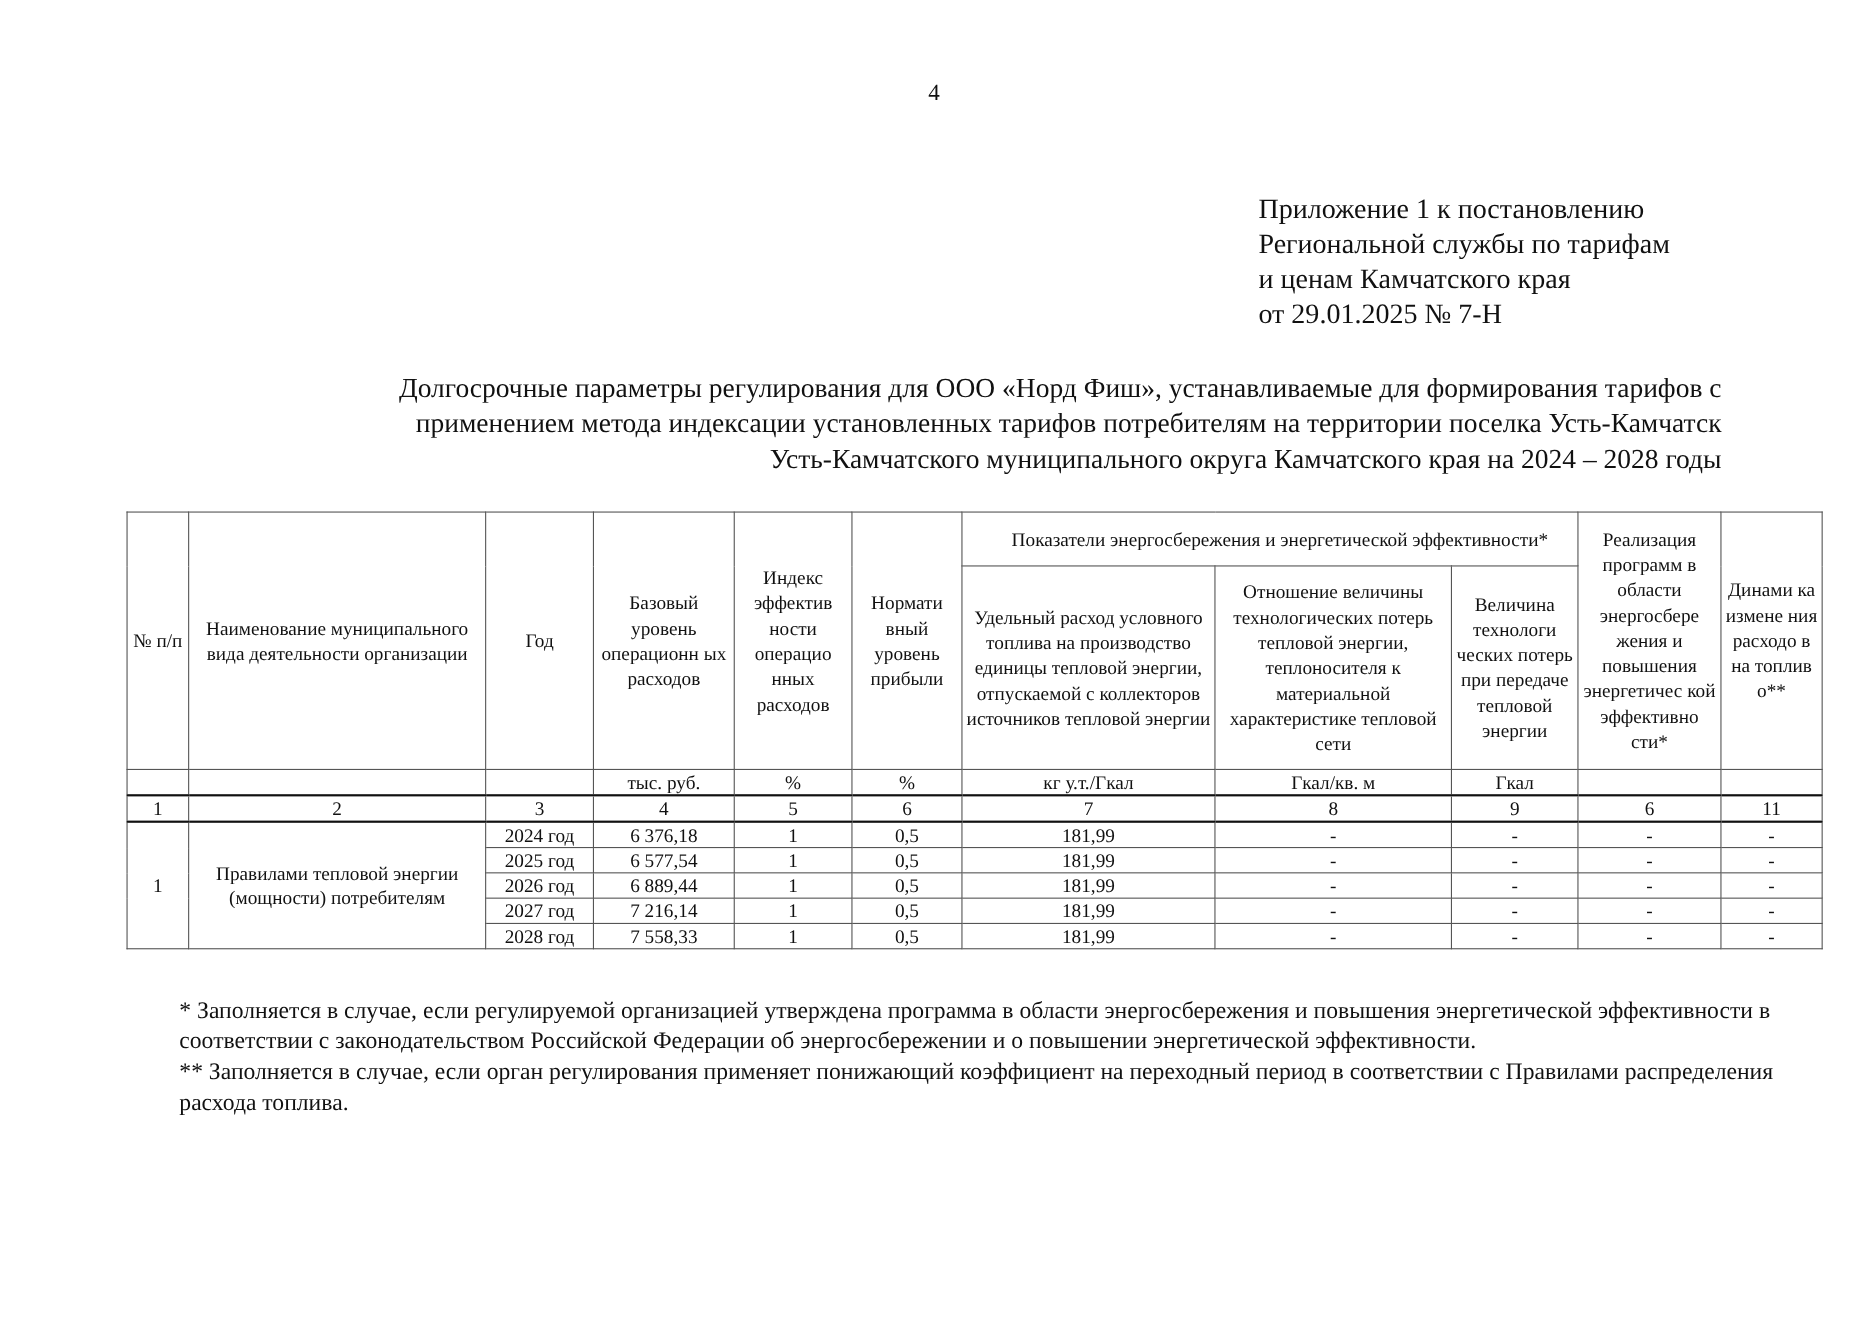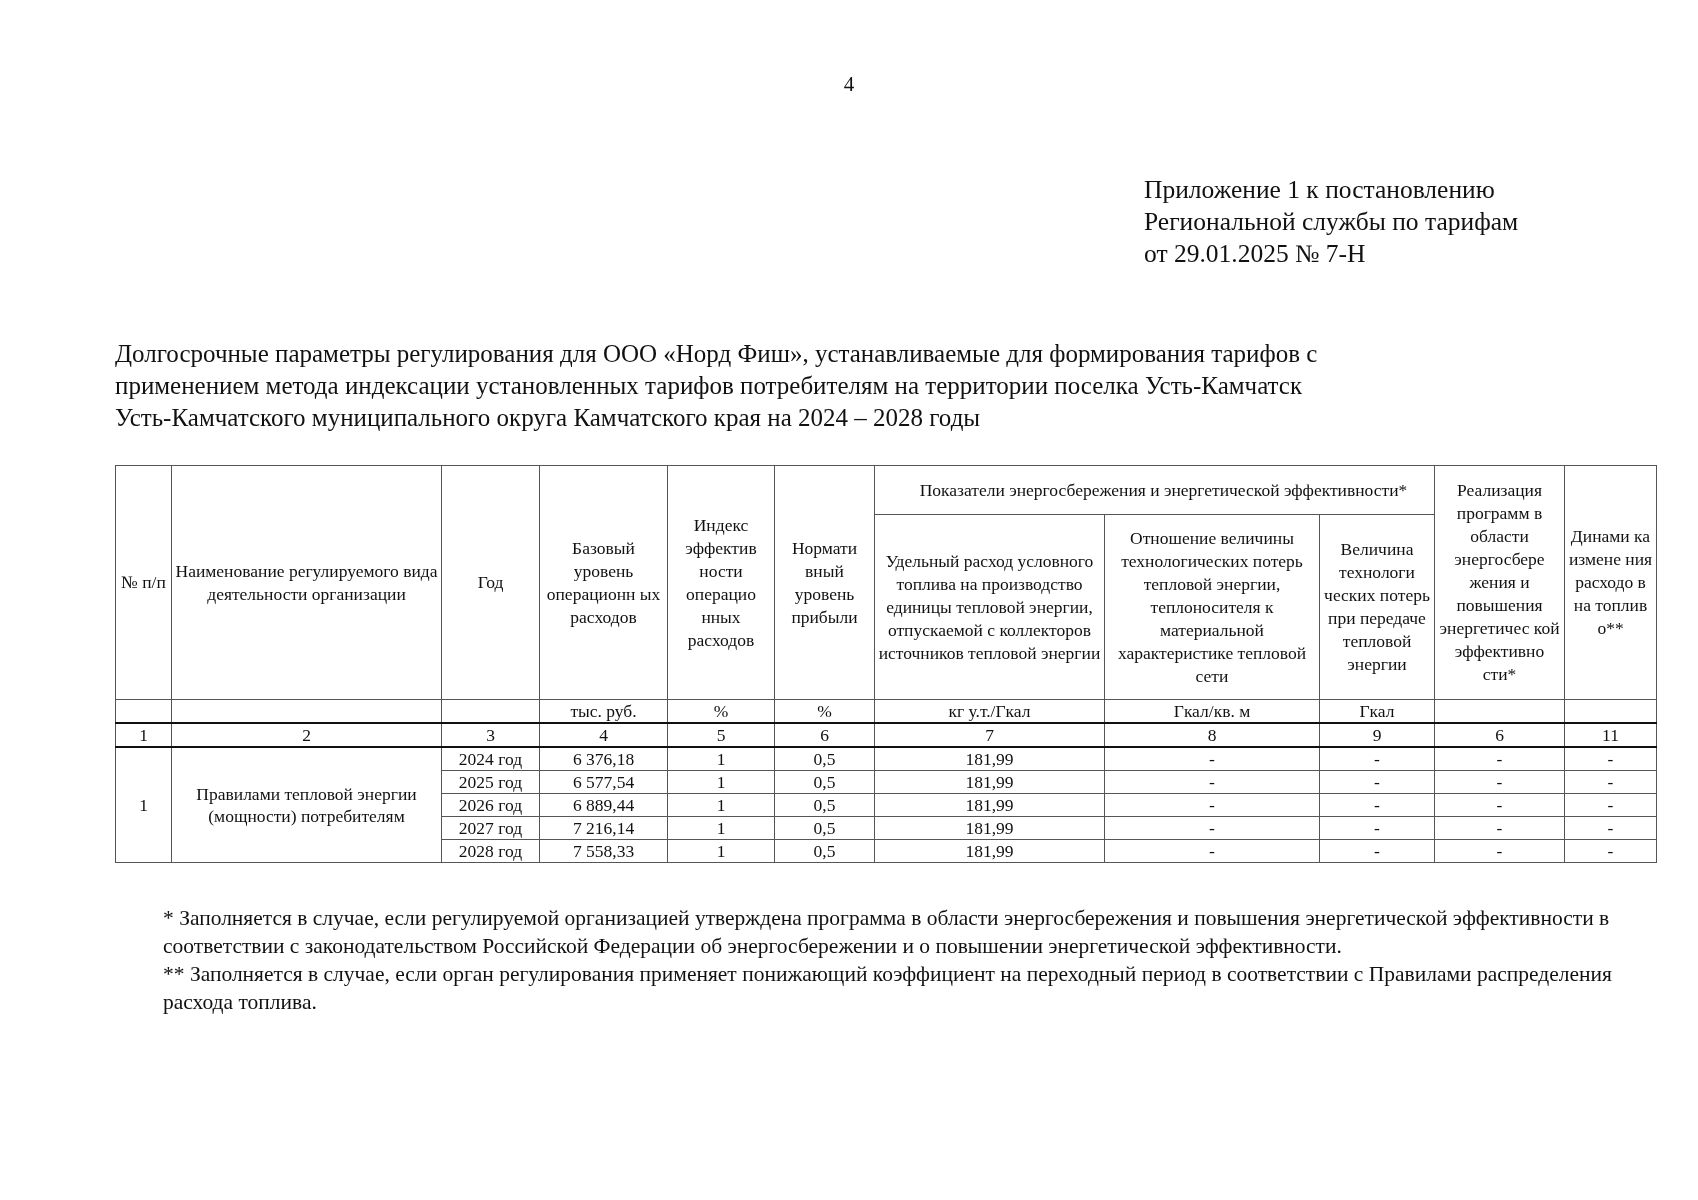--- a/index.html
+++ b/index.html
@@ -11,21 +11,21 @@
       position: absolute; left: 0; width: 1698px; top: 72px;
       text-align: center; font-size: 21px;
     }
     .appendix {
       position: absolute; left: 1144px; top: 174px;
       font-size: 25.5px; line-height: 32px;
     }
     .appendix div { white-space: nowrap; }
     .doc-title {
       position: absolute; left: 115px; width: 1450px; top: 338px;
-      text-align: left; font-size: 25px; line-height: 32px;
+      text-align: right; font-size: 25px; line-height: 32px;
     }
     .doc-title div { white-space: nowrap; }
     table.params {
       position: absolute; left: 115px; top: 465px;
       border-collapse: collapse; table-layout: fixed;
       font-size: 17.5px; line-height: 23px;
     }
     table.params td {
       border: 1.5px solid #555; text-align: center; vertical-align: middle;
       padding: 0 2px; overflow: hidden;
@@ -41,20 +41,21 @@
     .footnotes div { white-space: normal; }
   </style>
 </head>
 <body>
 
 <div class="page-number">4</div>
 
 <div class="appendix">
   <div>Приложение 1 к постановлению</div>
   <div>Региональной службы по тарифам</div>
+  <div>и ценам Камчатского края</div>
   <div>от 29.01.2025 № 7-Н</div>
 </div>
 
 <div class="doc-title">
   <div>Долгосрочные параметры регулирования для ООО «Норд Фиш», устанавливаемые для формирования тарифов с</div>
   <div>применением метода индексации установленных тарифов потребителям на территории поселка Усть-Камчатск</div>
   <div>Усть-Камчатского муниципального округа Камчатского края на 2024 – 2028 годы</div>
 </div>
 
 <table class="params">
@@ -67,21 +68,21 @@
     <col style="width:100px">
     <col style="width:230px">
     <col style="width:215px">
     <col style="width:115px">
     <col style="width:130px">
     <col style="width:92px">
   </colgroup>
   <tbody>
       <tr class="h1">
     <td rowspan="2">№ п/п</td>
-    <td rowspan="2">Наименование регулируемого вида деятельности организации</td>
+    <td rowspan="2">Наименование муниципального вида деятельности организации</td>
     <td rowspan="2">Год</td>
     <td rowspan="2">Базовый уровень операционн ых расходов</td>
     <td rowspan="2">Индекс эффектив ности операцио нных расходов</td>
     <td rowspan="2">Нормати вный уровень прибыли</td>
     <td colspan="3" class="group">Показатели энергосбережения и энергетической эффективности*</td>
     <td rowspan="2">Реализация программ в области энергосбере жения и повышения энергетичес кой эффективно сти*</td>
     <td rowspan="2">Динами ка измене ния расходо в на топлив о**</td>
   </tr>
   <tr class="h2">
     <td style="height:184px">Удельный расход условного топлива на производство единицы тепловой энергии, отпускаемой с коллекторов источников тепловой энергии</td>

